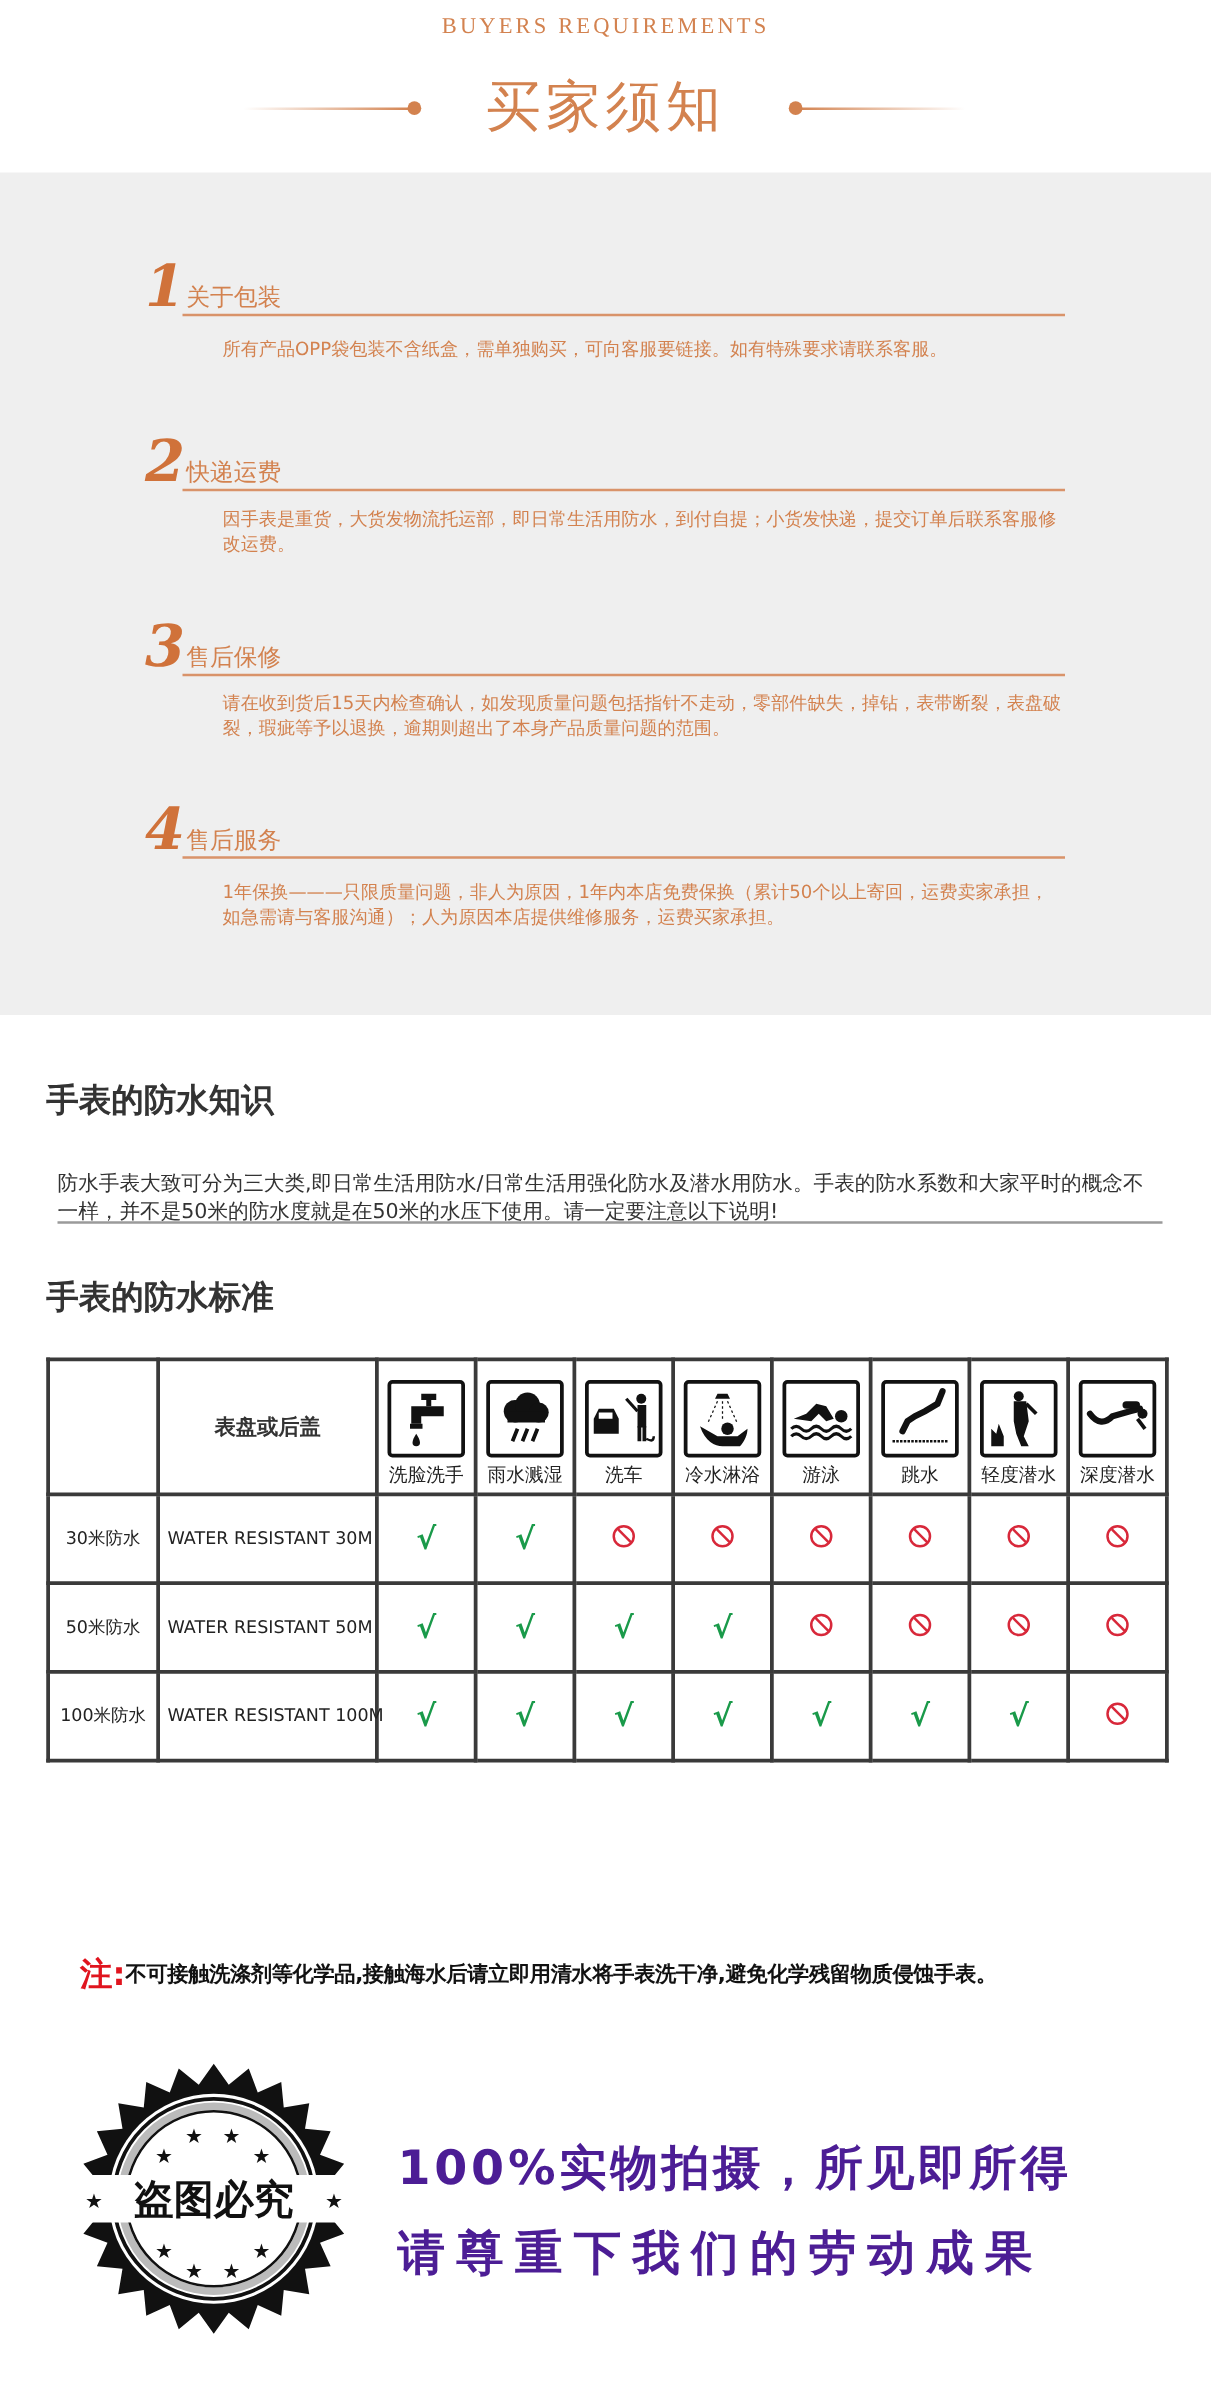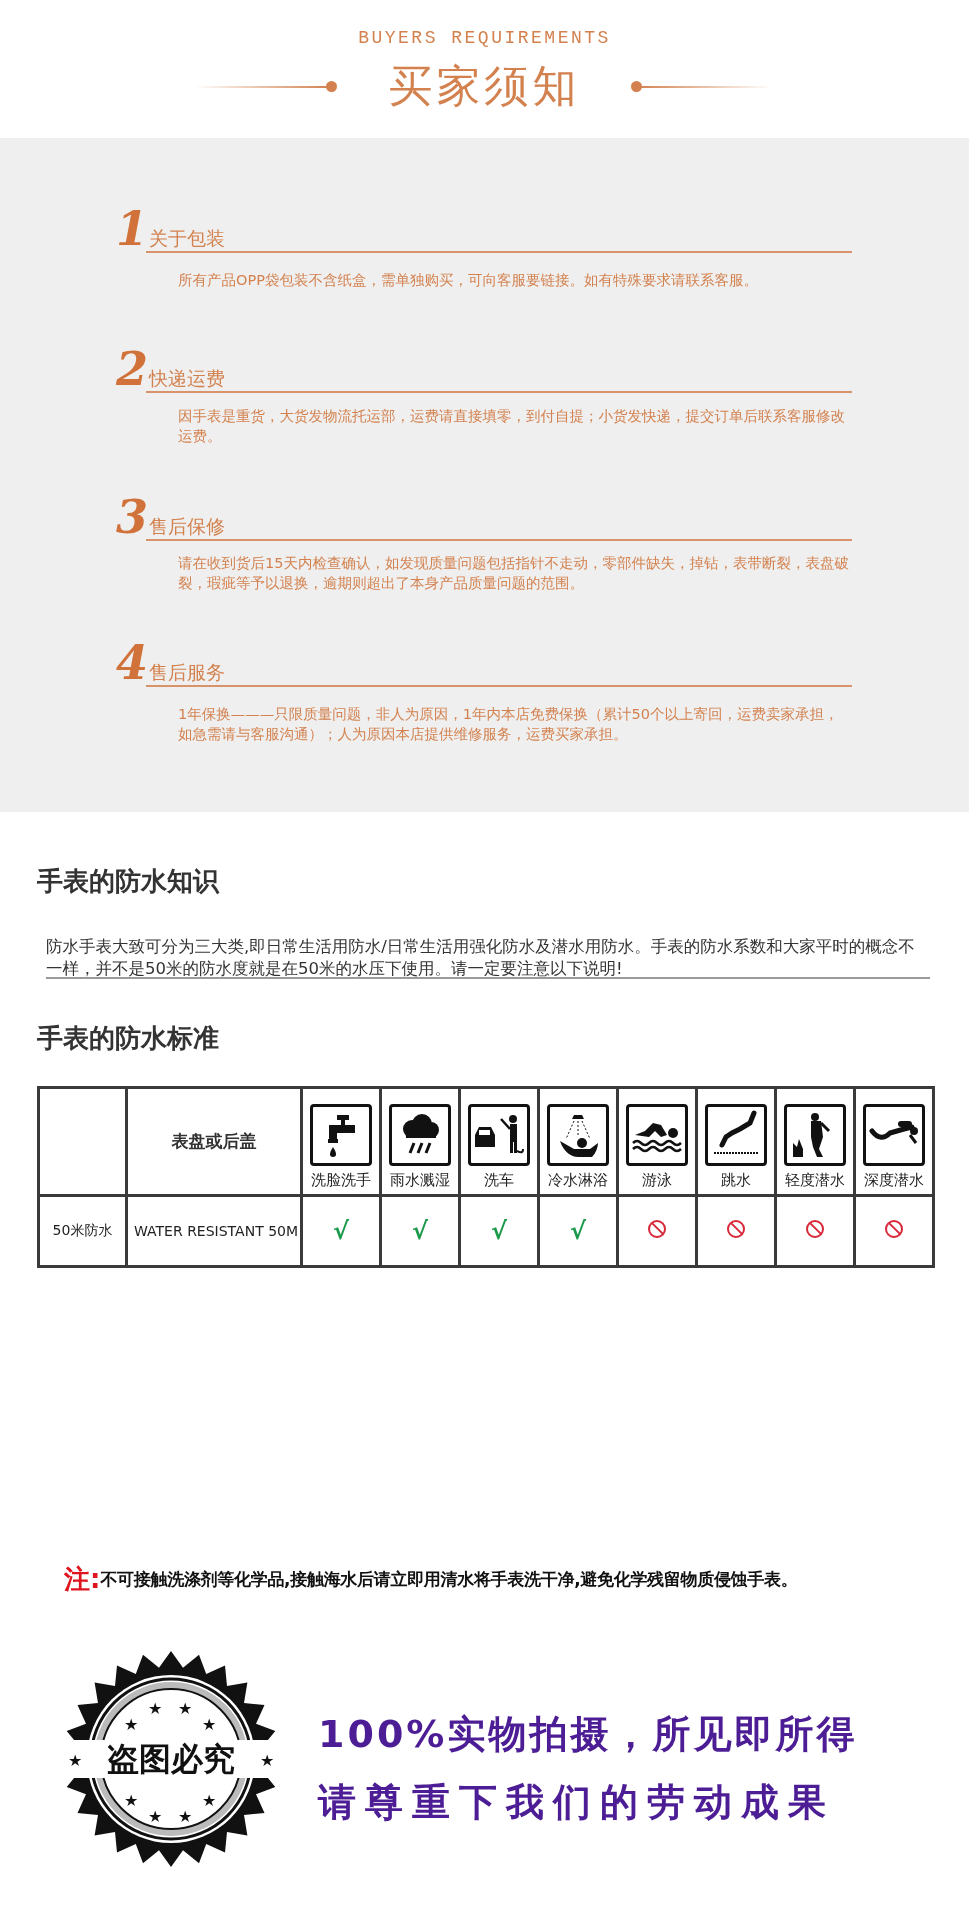--- a/index.html
+++ b/index.html
@@ -1,21 +1,21 @@
 <!DOCTYPE html>
 <html><head>
 <meta charset="utf-8">
 <style>
   * { box-sizing: border-box; margin: 0; padding: 0; }
   html, body { width: 969px; height: 1920px; background: #ffffff; overflow: hidden; }
   body { position: relative; font-family: "DejaVu Sans", "Liberation Sans", sans-serif; color: #222; }
 
   
-  .hdr-en { position: absolute; top: 28px; left: 0; width: 969px; text-align: center;
-    font-family: Liberation Mono, monospace; font-size: 18px; letter-spacing: 2.5px; color: #d3824f; }
+  .hdr-en { position: absolute; top: 10px; left: 0; width: 969px; text-align: center;
+    font-family: Liberation Serif, serif; font-size: 18px; letter-spacing: 2.5px; color: #d3824f; }
   .hdr-cn { position: absolute; top: 58px; left: 0; width: 969px; text-align: center;
     font-size: 44px; letter-spacing: 4px; color: #d3824f; font-weight: normal; line-height: 56px; }
   .hdr-line { position: absolute; top: 86px; height: 2px; }
   .hdr-line.left { left: 195px; width: 135px; background: linear-gradient(to right, rgba(211,130,79,0), #d3824f); }
   .hdr-line.right { left: 637px; width: 135px; background: linear-gradient(to left, rgba(211,130,79,0), #d3824f); }
   .hdr-dot { position: absolute; top: 81px; width: 11px; height: 11px; border-radius: 50%; background: #d3824f; }
   .hdr-dot.left { left: 326px; }
   .hdr-dot.right { left: 631px; }
 
   
@@ -75,21 +75,21 @@
   <span class="num">1</span>
   <span class="title">关于包装</span>
   <div class="rule"></div>
   <div class="body" style="top:64px;">所有产品OPP袋包装不含纸盒，需单独购买，可向客服要链接。如有特殊要求请联系客服。</div>
 </div>
 
 <div class="notice" style="top:346px;">
   <span class="num">2</span>
   <span class="title">快递运费</span>
   <div class="rule"></div>
-  <div class="body" style="top:60px;">因手表是重货，大货发物流托运部，运费请直接填零，到付自提；小货发快递，提交订单后联系客服修改运费。</div>
+  <div class="body" style="top:60px;">因手表是重货，大货发物流托运部，即日常生活用防水，到付自提；小货发快递，提交订单后联系客服修改运费。</div>
 </div>
 
 <div class="notice" style="top:494px;">
   <span class="num">3</span>
   <span class="title">售后保修</span>
   <div class="rule"></div>
   <div class="body" style="top:59px;">请在收到货后15天内检查确认，如发现质量问题包括指针不走动，零部件缺失，掉钻，表带断裂，表盘破裂，瑕疵等予以退换，逾期则超出了本身产品质量问题的范围。</div>
 </div>
 
 <div class="notice" style="top:640px;">
@@ -216,29 +216,53 @@
               <path d="M42 26 L48 34" stroke="#111" stroke-width="3"></path>
             </svg>
       </div>
       <div class="icon-label">深度潜水</div>
     </td>
   </tr>
 
   </tbody>
     <tbody id="table-body">
       <tr class="data-row">
+        <td class="cell-std">30米防水</td>
+        <td class="cell-mark">WATER RESISTANT 30M</td>
+        <td><span class="mark-yes">√</span></td>
+        <td><span class="mark-yes">√</span></td>
+        <td><span class="mark-no"></span></td>
+        <td><span class="mark-no"></span></td>
+        <td><span class="mark-no"></span></td>
+        <td><span class="mark-no"></span></td>
+        <td><span class="mark-no"></span></td>
+        <td><span class="mark-no"></span></td>
+      </tr>
+      <tr class="data-row">
         <td class="cell-std">50米防水</td>
         <td class="cell-mark">WATER RESISTANT 50M</td>
         <td><span class="mark-yes">√</span></td>
         <td><span class="mark-yes">√</span></td>
         <td><span class="mark-yes">√</span></td>
         <td><span class="mark-yes">√</span></td>
         <td><span class="mark-no"></span></td>
         <td><span class="mark-no"></span></td>
         <td><span class="mark-no"></span></td>
+        <td><span class="mark-no"></span></td>
+      </tr>
+      <tr class="data-row">
+        <td class="cell-std">100米防水</td>
+        <td class="cell-mark">WATER RESISTANT 100M</td>
+        <td><span class="mark-yes">√</span></td>
+        <td><span class="mark-yes">√</span></td>
+        <td><span class="mark-yes">√</span></td>
+        <td><span class="mark-yes">√</span></td>
+        <td><span class="mark-yes">√</span></td>
+        <td><span class="mark-yes">√</span></td>
+        <td><span class="mark-yes">√</span></td>
         <td><span class="mark-no"></span></td>
       </tr>
     </tbody>
 </table>
 
 <div class="note">
   <span class="note-label">注:</span><span class="note-text">不可接触洗涤剂等化学品,接触海水后请立即用清水将手表洗干净,避免化学残留物质侵蚀手表。</span>
 </div>
 
 <div class="stamp">

